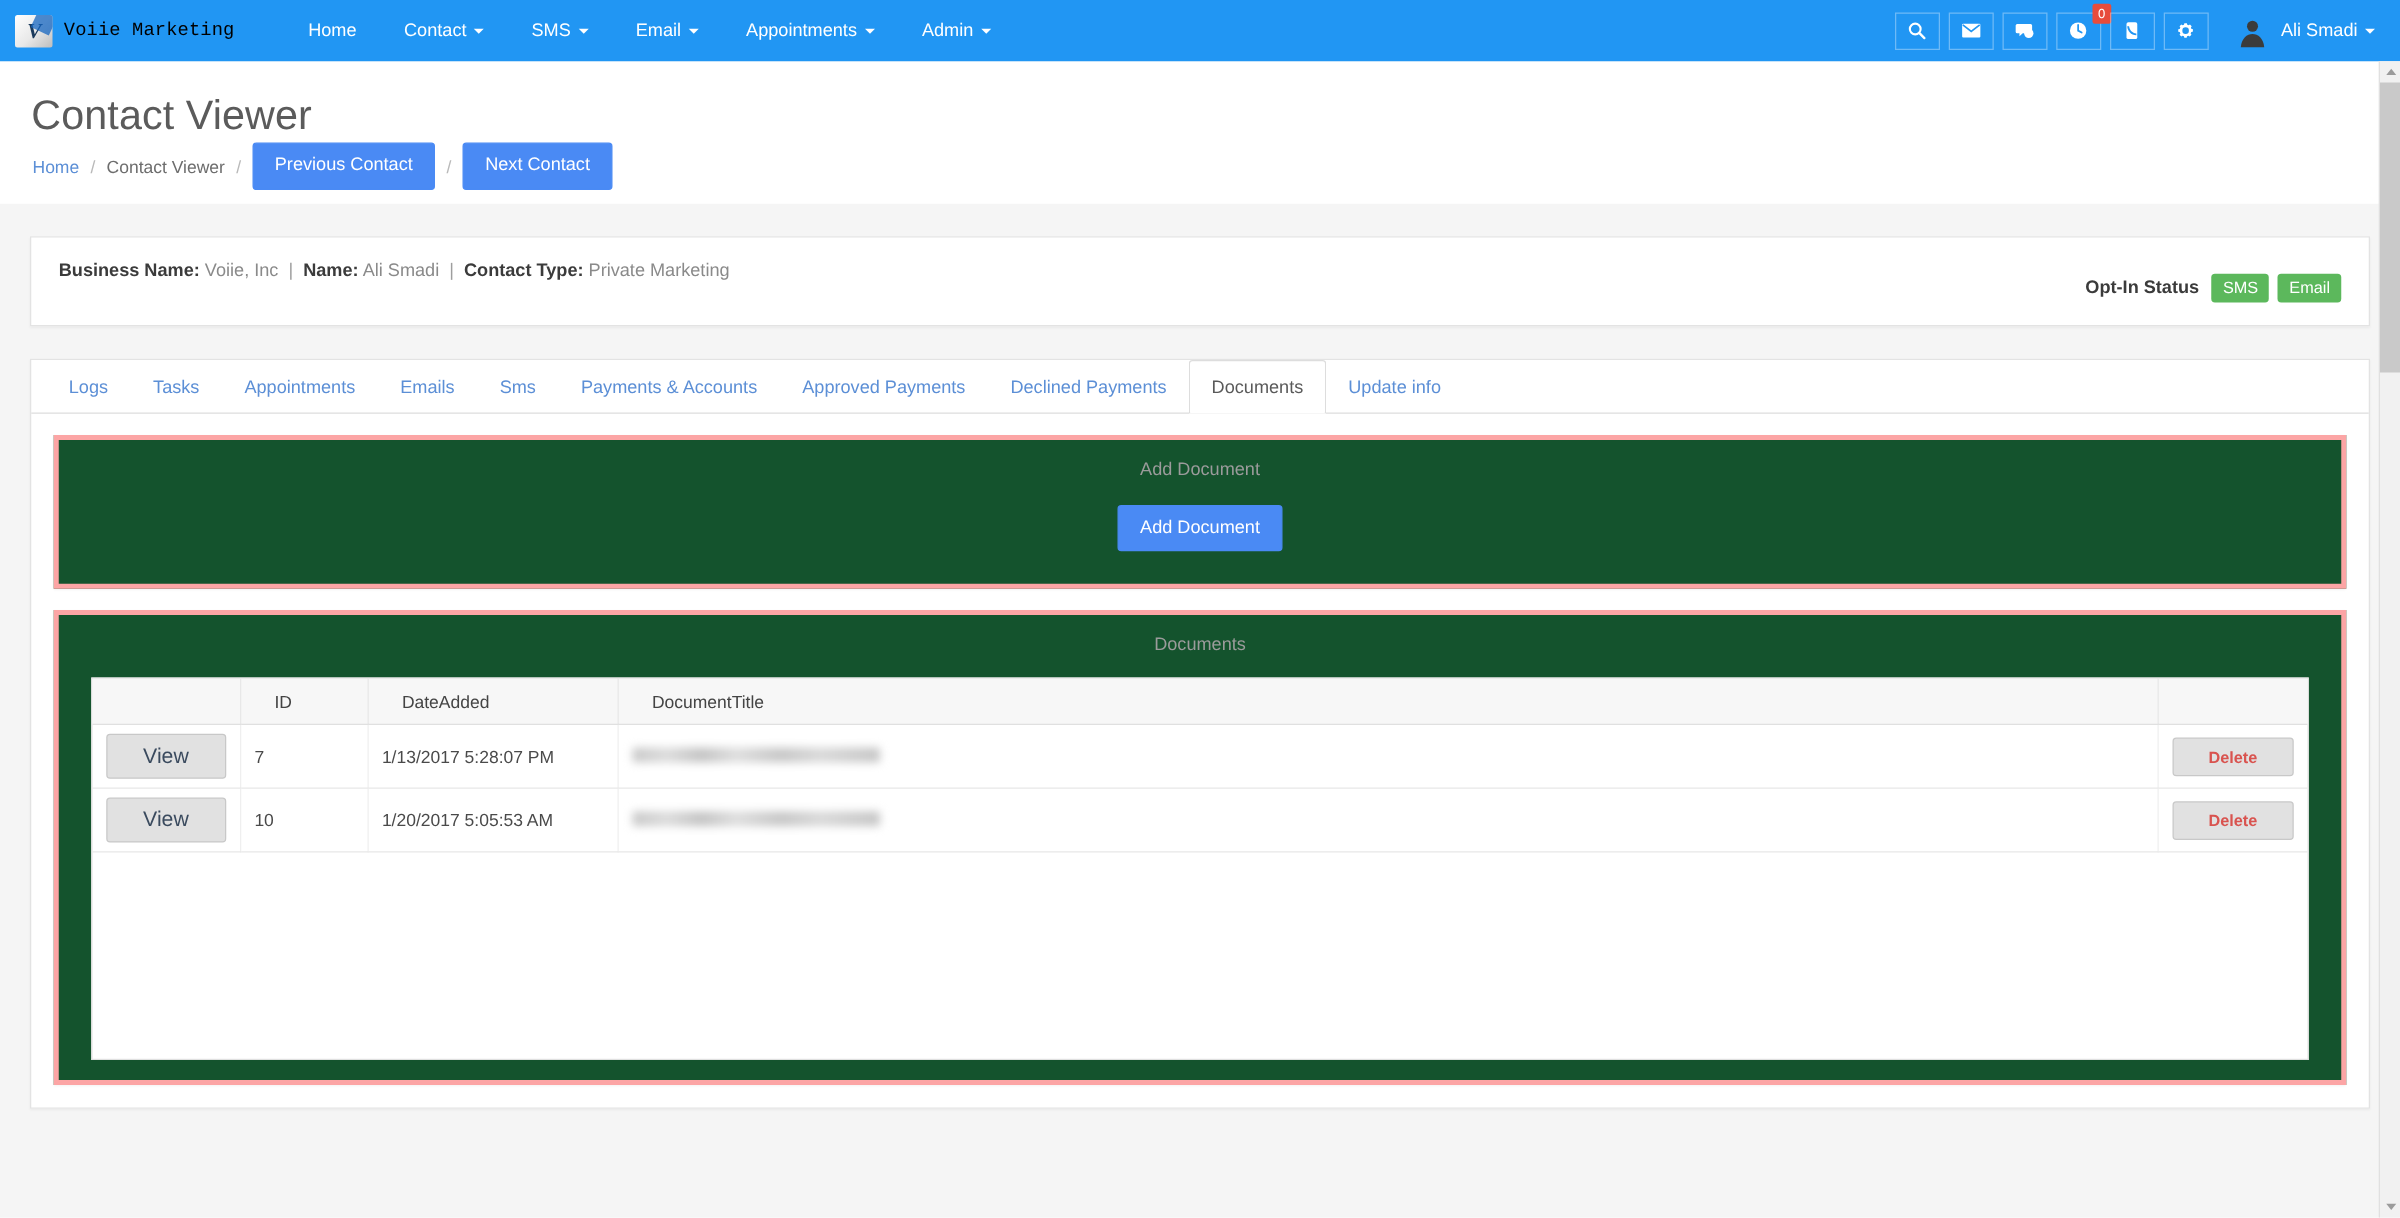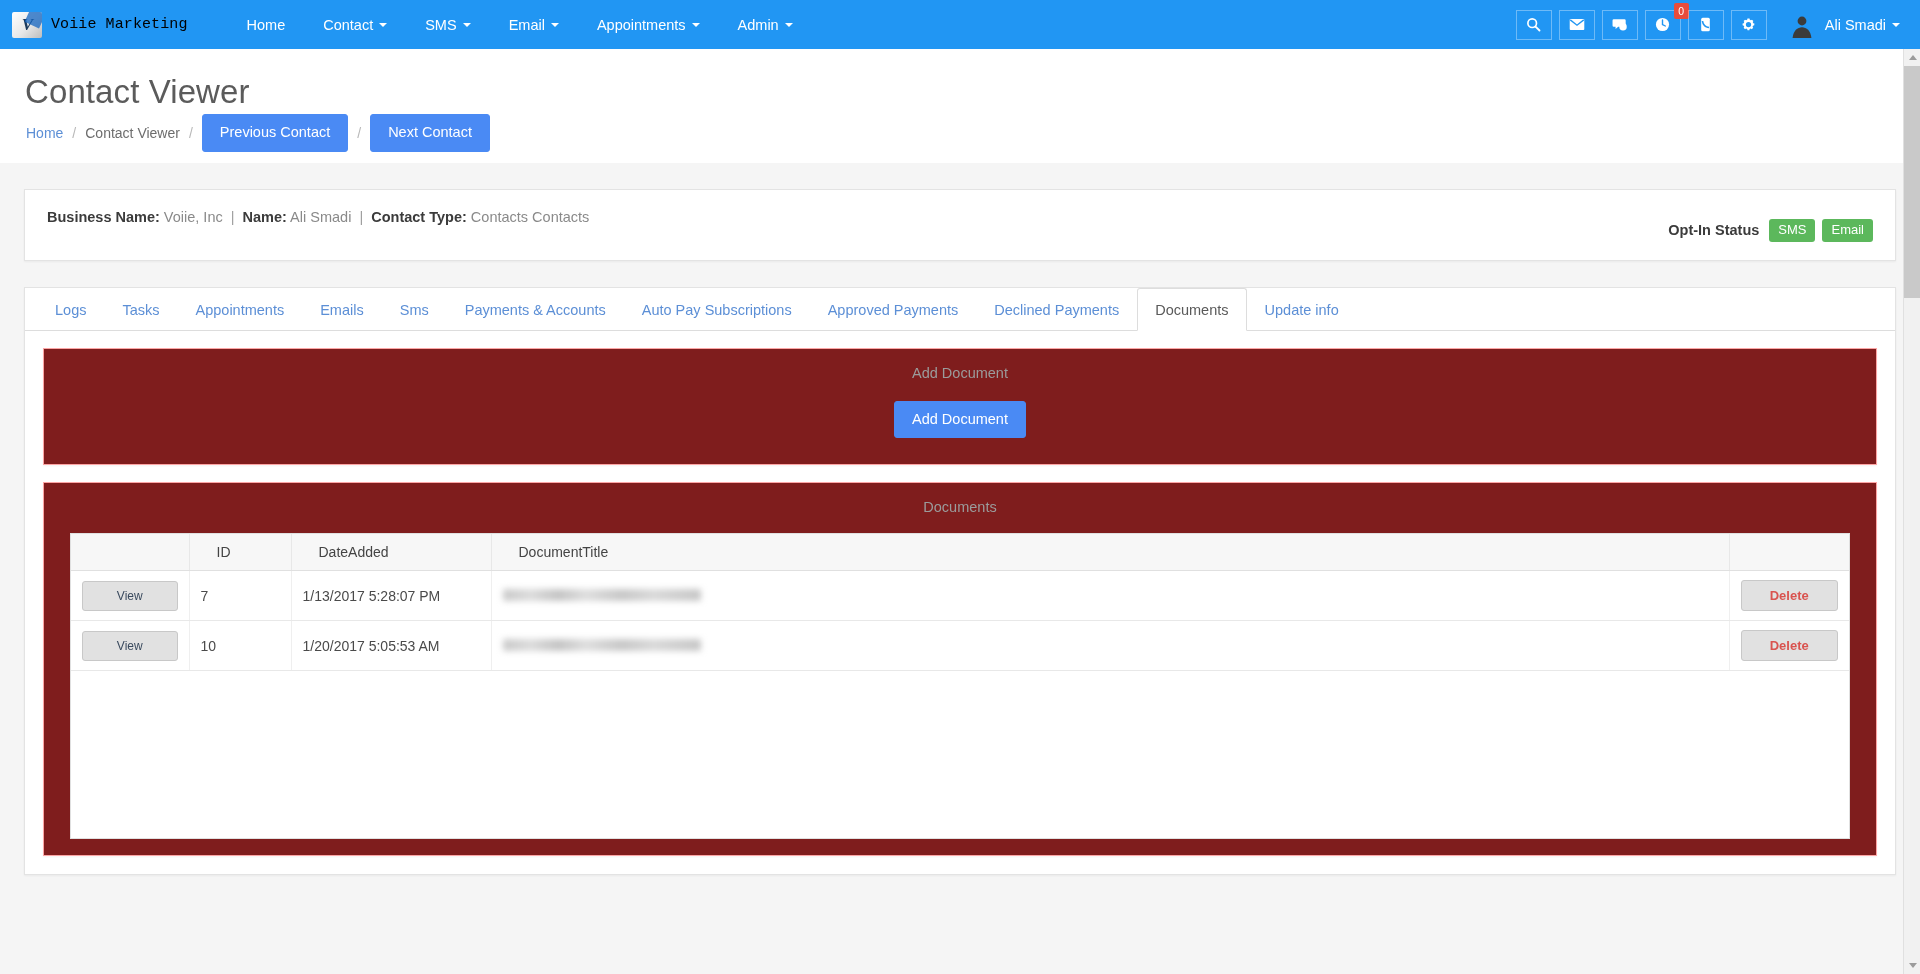--- a/index.html
+++ b/index.html
@@ -232,22 +232,22 @@
   .tab.active {
     color: #5a5a5a;
     background: #ffffff;
     border-color: #dddddd;
     border-bottom: 1px solid #ffffff;
     cursor: default;
   }
 
   
   .sub-panel {
-    background: #7f1d1d;
-    border: 1px solid #fca5a5;
+    background: #14532d;
+    border: 4px solid #fca5a5;
     box-shadow: 0 1px 2px rgba(0,0,0,.05);
     margin: 17px 18px 0 18px;
   }
   .sub-panel-title {
     text-align: center;
     font-size: 14.5px;
     color: #9b9b9b;
     padding: 16px 0 10px 0;
   }
   .add-doc-body {
@@ -291,21 +291,21 @@
   .col-act { width: 118px; }
   .col-id { width: 102px; }
   .col-date { width: 200px; }
   .col-del { width: 120px; }
   .btn-view {
     display: block;
     width: 100%;
     background: #e1e1e1;
     border: 1px solid #c8c8c8;
     color: #3a4a5e;
-    font-size: 12px;
+    font-size: 17px;
     padding: 7px 0;
     border-radius: 3px;
     cursor: pointer;
     font-family: "Liberation Sans", sans-serif;
     text-align: center;
   }
   .btn-delete {
     display: block;
     width: 100%;
     background: #e1e1e1;
@@ -476,42 +476,41 @@
     <div class="info-left">
 
       <div class="info-line">
         <b>Business Name:</b>
         <span>Voiie, Inc</span>
         <span class="sep">|</span>
         <b>Name:</b>
         <span>Ali Smadi</span>
         <span class="sep">|</span>
         <b>Contact Type:</b>
-        <span>Contacts Contacts</span>
+        <span>Private Marketing</span>
       </div>
 
     </div>
 
     <div class="info-right">
       <span class="optin-label">Opt-In Status</span>
       <span class="badge-green">SMS</span>
       <span class="badge-green">Email</span>
     </div>
   </div>
 
   <div class="panel tabs-wrap">
 
     <div class="tabs">
       <div class="tab"><span>Logs</span></div>
       <div class="tab"><span>Tasks</span></div>
       <div class="tab"><span>Appointments</span></div>
       <div class="tab"><span>Emails</span></div>
       <div class="tab"><span>Sms</span></div>
       <div class="tab"><span>Payments &amp; Accounts</span></div>
-      <div class="tab"><span>Auto Pay Subscriptions</span></div>
       <div class="tab"><span>Approved Payments</span></div>
       <div class="tab"><span>Declined Payments</span></div>
       <div class="tab active"><span>Documents</span></div>
       <div class="tab"><span>Update info</span></div>
     </div>
 
     <div class="sub-panel">
       <div class="sub-panel-title">Add Document</div>
       <div class="add-doc-body">
         <button class="btn-primary">Add Document</button>

